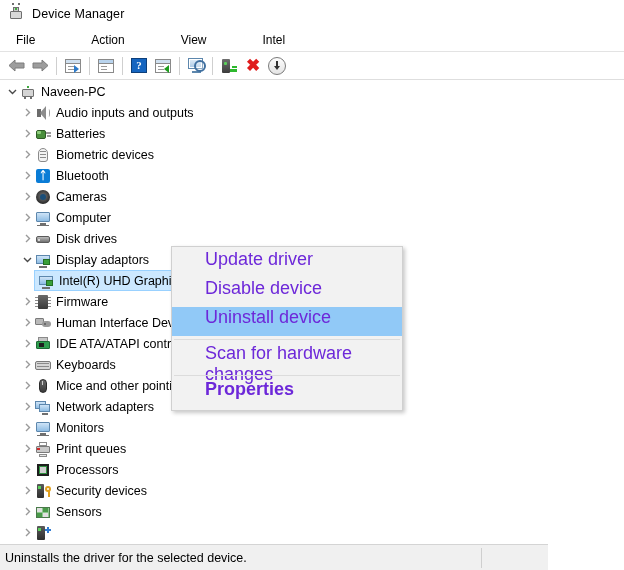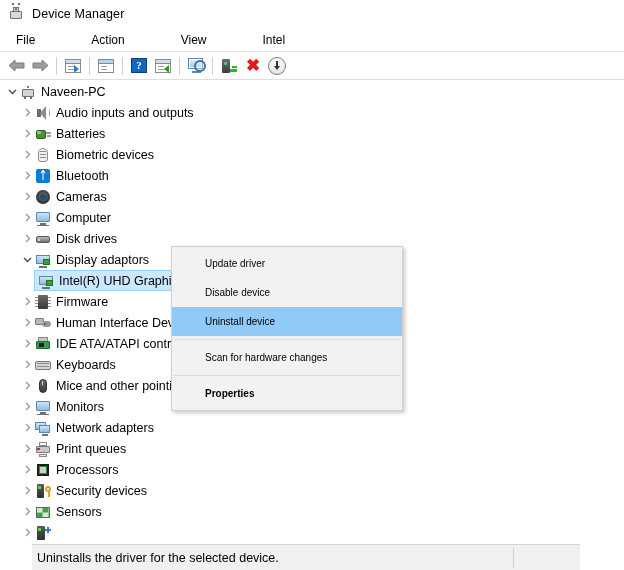--- a/index.html
+++ b/index.html
@@ -408,24 +408,24 @@
   .ctxmenu .gutter {
     position: absolute;
     left: 0; top: 0; bottom: 0;
     width: 27px;
     background: #f2f2f2;
   }
   .ctx-item {
     position: relative;
     height: 29px;
     display: flex;
-    align-items: center;
+    align-items: flex-start;
     padding-left: 33px;
-    font-size: 10px;
-    color: #000000;
+    font-size: 18px;
+    color: #6d28d9;
     cursor: default;
     z-index: 2;
   }
   .ctx-item.highlight {
     background: #91c9f7;
   }
   .ctx-item.bold { font-weight: bold; }
   .ctx-sep {
     height: 1px;
     background: #dcdcdc;
@@ -438,21 +438,20 @@
   .statusbar {
     position: absolute;
     left: 0; bottom: 0;
     width: 548px;
     height: 26px;
     background: #f0f0f0;
     border-top: 1px solid #d4d4d4;
     box-sizing: border-box;
     display: flex;
     align-items: center;
-    margin-left: 32px;
   }
   .statusbar .txt {
     padding-left: 5px;
     font-size: 12.5px;
     color: #000;
     flex: 1;
   }
   .statusbar .pane-div {
     width: 1px;
     height: 20px;
@@ -742,40 +741,40 @@
     </span>
     <span class="lbl">Mice and other pointing devices</span>
   </div>
 
   <div class="row ind1">
     <span class="chev">
       <svg width="9" height="9" viewBox="0 0 9 9">
           <path d="M3,1 L6.5,4.5 L3,8" fill="none" stroke="#9a9a9a" stroke-width="1.4"></path>
         </svg>
     </span>
+    <span class="ico i-net">
+      <span class="s1"></span>
+        <span class="s2"></span>
+        <span class="st"></span>
+    </span>
+    <span class="lbl">Network adapters</span>
+  </div>
+
+  <div class="row ind1">
+    <span class="chev">
+      <svg width="9" height="9" viewBox="0 0 9 9">
+          <path d="M3,1 L6.5,4.5 L3,8" fill="none" stroke="#9a9a9a" stroke-width="1.4"></path>
+        </svg>
+    </span>
     <span class="ico i-mon">
       <span class="s"></span>
         <span class="st"></span>
         <span class="ba"></span>
     </span>
     <span class="lbl">Monitors</span>
-  </div>
-
-  <div class="row ind1">
-    <span class="chev">
-      <svg width="9" height="9" viewBox="0 0 9 9">
-          <path d="M3,1 L6.5,4.5 L3,8" fill="none" stroke="#9a9a9a" stroke-width="1.4"></path>
-        </svg>
-    </span>
-    <span class="ico i-net">
-      <span class="s1"></span>
-        <span class="s2"></span>
-        <span class="st"></span>
-    </span>
-    <span class="lbl">Network adapters</span>
   </div>
 
   <div class="row ind1">
     <span class="chev">
       <svg width="9" height="9" viewBox="0 0 9 9">
           <path d="M3,1 L6.5,4.5 L3,8" fill="none" stroke="#9a9a9a" stroke-width="1.4"></path>
         </svg>
     </span>
     <span class="ico i-print">
       <span class="t"></span>

